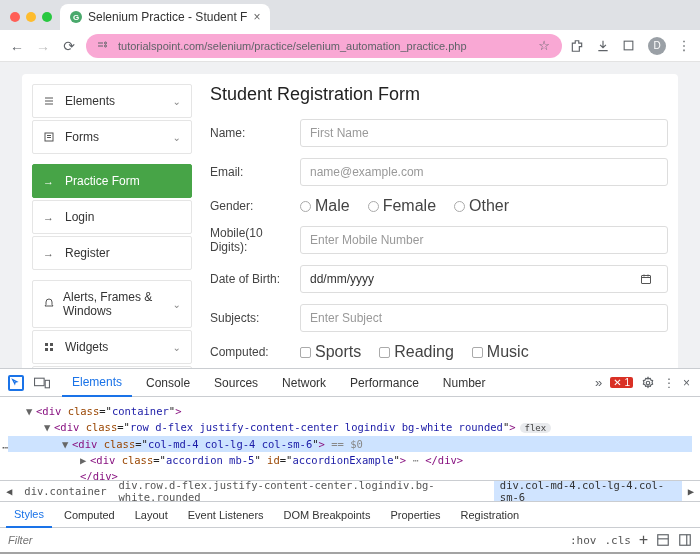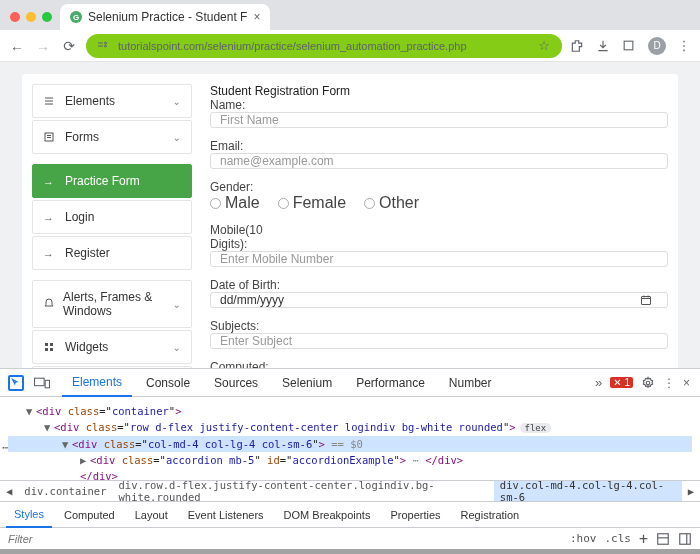--- a/index.html
+++ b/index.html
@@ -14,21 +14,21 @@
   .tl.g { background: #28c840; }
   .tab { background: #fff; border-radius: 8px 8px 0 0; height: 26px; display: flex; align-items: center; padding: 0 10px; gap: 6px; min-width: 150px; }
   .favicon { width: 12px; height: 12px; border-radius: 50%; background: #4aa96c; display:flex;align-items:center;justify-content:center;color:#fff;font-size:8px;font-weight:bold;}
   .tab-title { font-size: 12px; color: #333; white-space: nowrap; overflow: hidden; text-overflow: ellipsis; flex: 1; }
   .tab-x { color: #666; font-size: 12px; }
   
   
   .addrbar { height: 32px; background: #fff; display: flex; align-items: center; padding: 0 8px; gap: 8px; border-bottom: 1px solid #e3e3e3; }
   .navbtn { color: #5f6368; width: 18px; text-align: center; font-size: 14px; cursor: pointer; }
   .navbtn.disabled { color: #bdbdbd; }
-  .urlbox { flex: 1; height: 24px; background: #84cc16; border-radius: 12px; display: flex; align-items: center; padding: 0 10px; gap: 6px; }
+  .urlbox { flex: 1; height: 24px; background: #f9a8d4; border-radius: 12px; display: flex; align-items: center; padding: 0 10px; gap: 6px; }
   .urltext { font-size: 11px; color: #5f6368; flex: 1; }
   .addricons { display: flex; gap: 10px; align-items: center; }
   .addricon { width: 16px; color: #5f6368; font-size: 13px; text-align: center; }
   .avatar-d { width: 18px; height: 18px; border-radius: 50%; background: #9aa0a6; color: #fff; font-size: 10px; display: flex; align-items: center; justify-content: center; }
   
   
   .page { height: 306px; background: #f0f1f3; overflow: hidden; padding-top: 12px; }
   .container { background: #fff; border-radius: 4px; margin: 0 22px; padding: 10px; display: flex; min-height: 294px; }
   
   
@@ -36,22 +36,22 @@
   .side-item { display: flex; align-items: center; justify-content: space-between; padding: 9px 10px; border: 1px solid #e5e5e5; font-size: 12px; color: #333; margin-bottom: 2px; border-radius: 2px; background: #fff; }
   .side-item.sel { background: #47a447; color: #fff; border-color: #47a447; }
   .side-left { display: flex; align-items: center; gap: 8px; }
   .side-icon { width: 14px; color: #555; font-size: 12px; }
   .side-item.sel .side-icon { color: #fff; }
   .chev { color: #888; font-size: 10px; }
   .side-group { margin-bottom: 10px; }
   
   
   .formwrap { flex: 1; padding-left: 18px; }
-  .form-title { font-size: 12px; font-weight: 500; color: #222; }
-  .frow { display: flex; margin-bottom: 11px; flex-direction: column; }
+  .form-title { font-size: 18px; font-weight: 500; color: #222; margin-bottom: 14px; }
+  .frow { display: flex; align-items: center; margin-bottom: 11px; }
   .flabel { width: 90px; font-size: 12px; color: #444; }
   .finput { flex: 1; height: 28px; border: 1px solid #ddd; border-radius: 3px; padding: 0 9px; font-size: 12px; color: #333; }
   .finput::placeholder { color: #999; }
   .radios { display: flex; gap: 18px; align-items: center; }
   .radio { display: flex; align-items: center; gap: 4px; font-size: 16px; color: #444; }
   .radio-btn { width: 11px; height: 11px; border: 1px solid #aaa; border-radius: 50%; }
   .checks { display: flex; gap: 18px; }
   .check-box { width: 11px; height: 11px; border: 1px solid #aaa; border-radius: 2px; }
   .dateinp { display: flex; justify-content: space-between; align-items: center; }
   .cal-icon { color: #666; margin-right: 6px; }
@@ -87,21 +87,21 @@
   .crumb-arr { padding: 0 6px; color: #555; }
   .crumb { padding: 0 6px; color: #555; height: 100%; display: flex; align-items: center; }
   .crumb.active { background: #d0e4ff; color: #333; }
   
   
   .stylestabs { height: 26px; display: flex; align-items: center; border-bottom: 1px solid #cacdd1; gap: 4px; padding: 0 6px; }
   .styletab { padding: 0 8px; font-size: 11px; color: #333; height: 26px; display: flex; align-items: center; }
   .styletab.active { color: #1a73e8; border-bottom: 2px solid #1a73e8; }
   
   
-  .filterbar { height: 26px; display: flex; align-items: center; border-bottom: 5px solid #a3a3a3; }
+  .filterbar { height: 26px; display: flex; align-items: center; border-bottom: 2px solid #a3a3a3; }
   .filterinp { border: none; outline: none; font-size: 11px; padding: 0 8px; flex: 1; color: #888; font-style: italic; }
   .filterright { display: flex; align-items: center; gap: 8px; padding-right: 8px; font-family: Menlo, Consolas, monospace; font-size: 11px; color: #555; }
   svg { display: block; }
 </style>
 </head>
 <body>
 
 <div class="tabbar">
   <div class="traffic">
     <div class="tl r"></div>
@@ -316,21 +316,21 @@
       <span>
         <svg width="16" height="14" viewBox="0 0 30 24" fill="none" stroke="#5f6368" stroke-width="2">
             <rect x="1" y="3" width="18" height="14"></rect>
             <rect x="21" y="7" width="8" height="14"></rect>
           </svg>
       </span>
       <div id="devtabs-list" style="display:flex;gap:4px;">
           <span class="devtab active">Elements</span>
           <span class="devtab">Console</span>
           <span class="devtab">Sources</span>
-          <span class="devtab">Selenium</span>
+          <span class="devtab">Network</span>
           <span class="devtab">Performance</span>
           <span class="devtab">Number</span>
         </div>
     </div>
     <div class="devtabs-right">
       <span class="devmore">»</span>
       <span class="err-badge">✕ <span>1</span></span>
       <span>
         <svg width="14" height="14" viewBox="0 0 24 24" fill="none" stroke="#5f6368" stroke-width="2">
             <circle cx="12" cy="12" r="3"></circle>

